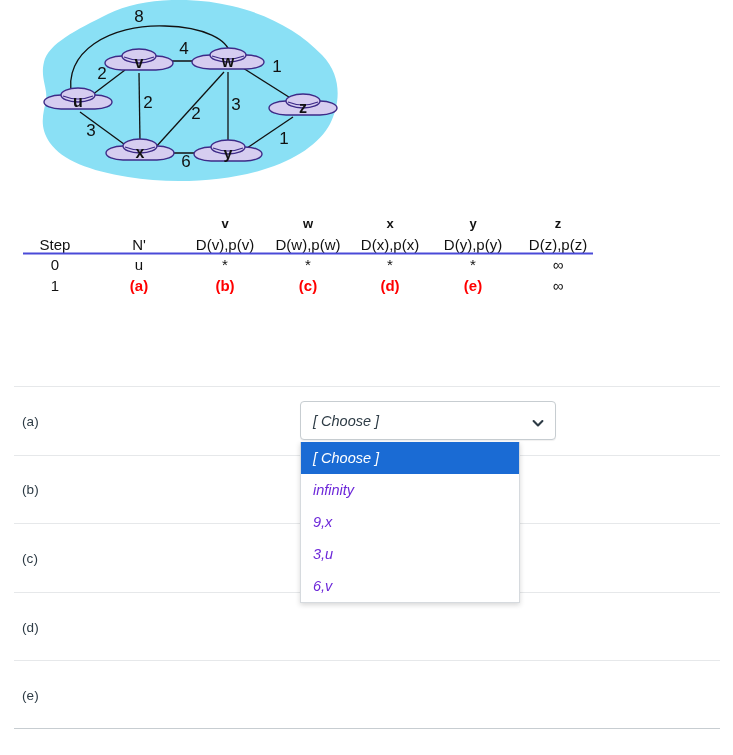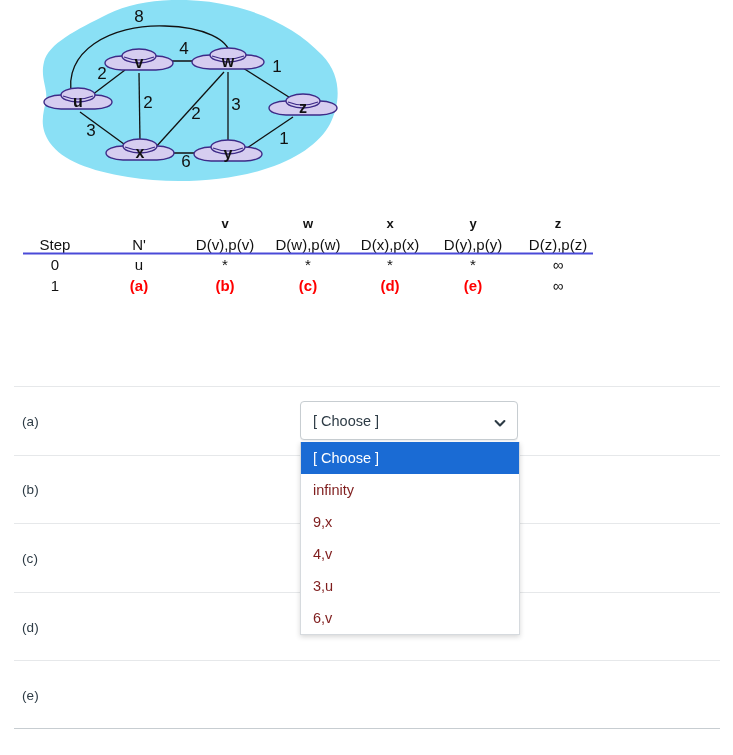--- a/index.html
+++ b/index.html
@@ -62,22 +62,23 @@
     font-size: 13.5px;
     color: #2d3b45;
     letter-spacing: .1px;
   }
 
   
   #select-wrap {
     position: absolute;
     left: 300px;
     top: 401px;
-    width: 218px;
+    width: 256px;
     z-index: 30;
+    font-style: italic;
   }
   .select-box {
     position: relative;
     height: 39px;
     box-sizing: border-box;
     background: #ffffff;
     border: 1px solid #c7cdd1;
     border-radius: 4px;
     box-shadow: 0 1px 1px rgba(0,0,0,0.06);
     cursor: default;
@@ -112,21 +113,21 @@
     border-top: none;
     box-shadow: 0 2px 5px rgba(0,0,0,0.16);
     max-height: 314px;
     overflow: hidden;
   }
   .option-item {
     height: 32px;
     line-height: 32px;
     padding: 0 0 0 12px;
     font-size: 14.5px;
-    color: #7f1d1d;
+    color: #6d28d9;
     white-space: nowrap;
     cursor: default;
     box-sizing: border-box;
   }
   .option-item.selected {
     background: #1a6bd4;
     color: #ffffff;
   }
 </style>
 </head>
@@ -272,17 +273,16 @@
     <span class="select-arrow">
       <svg width="12" height="12" viewBox="0 0 12 12" xmlns="http://www.w3.org/2000/svg">
         <path d="M1.6 4 L6 8.4 L10.4 4" fill="none" stroke="#2d3b45" stroke-width="2.1" stroke-linecap="round" stroke-linejoin="round"></path>
       </svg>
     </span>
   </div>
   <div id="option-list">
       <div class="option-item selected">[ Choose ]</div>
       <div class="option-item">infinity</div>
       <div class="option-item">9,x</div>
-      <div class="option-item">4,v</div>
       <div class="option-item">3,u</div>
       <div class="option-item">6,v</div>
     </div>
 </div>
 
 </body></html>

